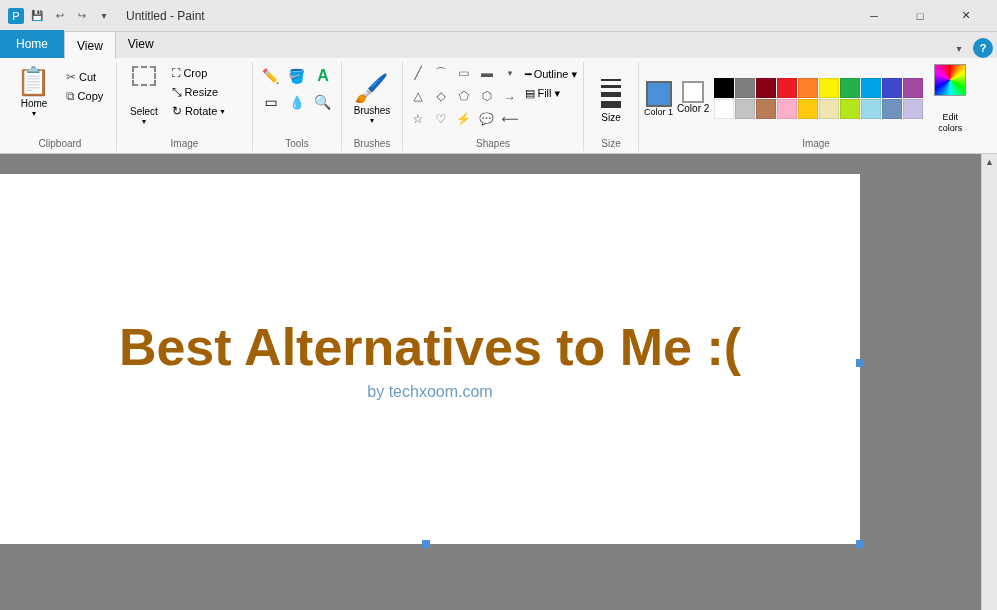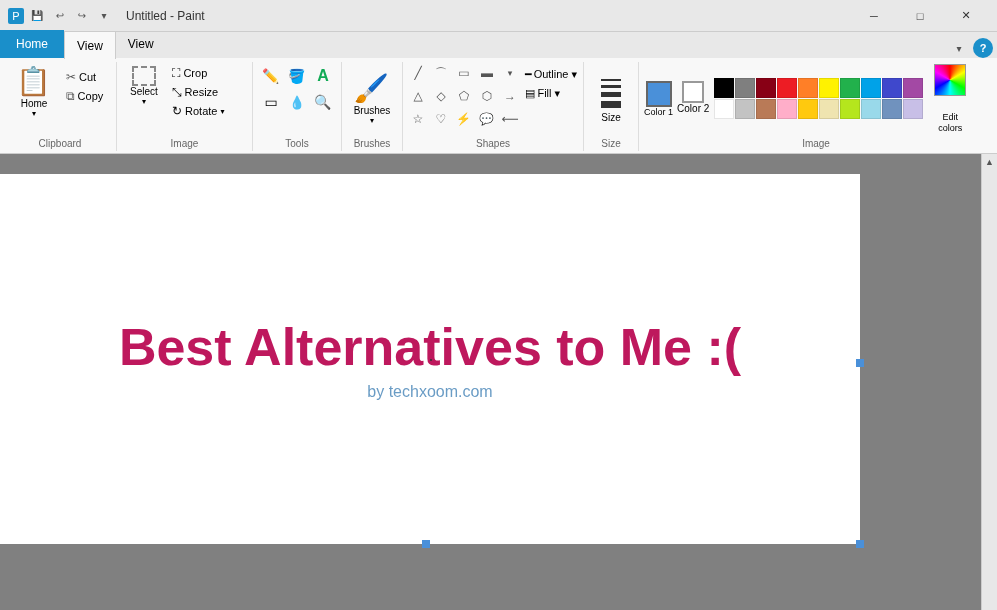--- a/index.html
+++ b/index.html
@@ -261,21 +261,21 @@
     .canvas-dot {
       position: absolute;
       top: 50%; left: 50%;
       width: 2px; height: 2px;
       background: #333;
       border-radius: 50%;
     }
     .canvas-text-main {
       font-size: 52px;
       font-weight: bold;
-      color: #be185d;
+      color: #a16207;
       text-align: center;
       line-height: 1.2;
     }
     .canvas-text-sub {
       font-size: 16px;
       color: #6a9cc5;
       text-align: center;
       margin-top: 4px;
     }
 
@@ -369,21 +369,21 @@
           </div>
         </div>
       </div>
       <div class="ribbon-group-label">Clipboard</div>
     </div>
 
     <div class="ribbon-group image-group">
       <div class="ribbon-group-content" style="flex-direction: row; align-items: flex-start;">
         <div class="select-btn">
           <span style="font-size:18px; border: 2px dashed #888; width:24px; height:20px; display:flex; align-items:center; justify-content:center;"></span>
-          <span style="font-size:10px;">Select</span>
+          <span style="font-size:10px;margin-top:20px;">Select</span>
           <span style="font-size:8px;">▾</span>
         </div>
         <div style="display:flex; flex-direction:column; gap:1px; padding-top:2px;">
           <div class="image-btn">
             <span style="font-size:12px;">⛶</span>
             <span>Crop</span>
           </div>
           <div class="image-btn">
             <span style="font-size:12px;">⤡</span>
             <span>Resize</span>

